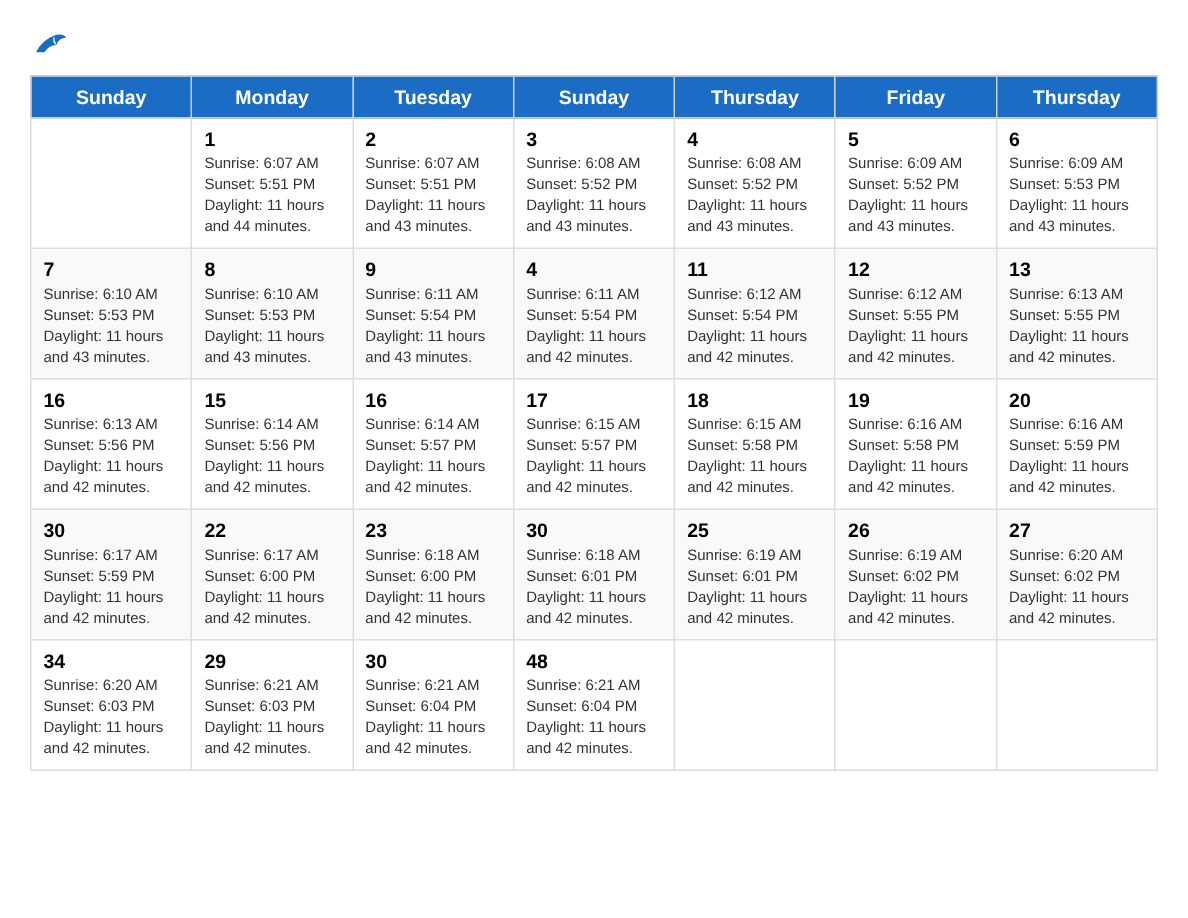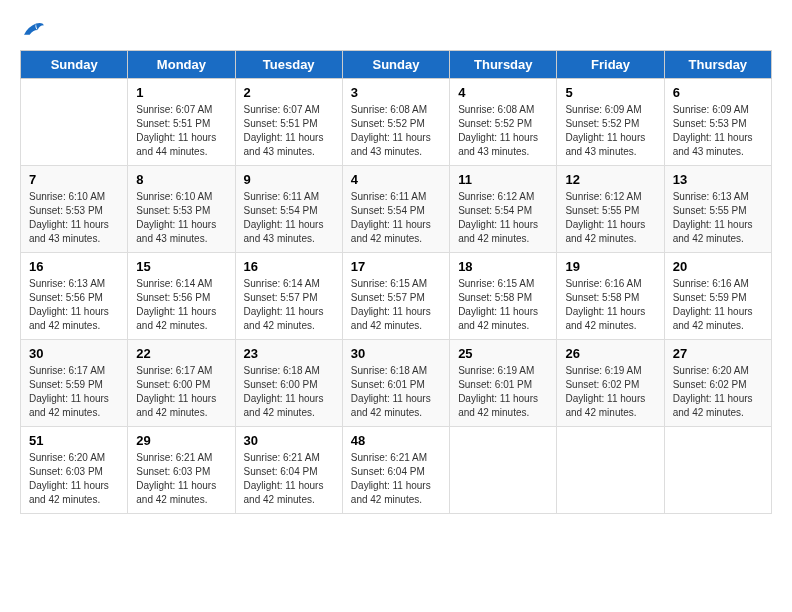--- a/index.html
+++ b/index.html
@@ -288,21 +288,21 @@
         </td>
         <td>
           <span class="day-number">27</span>
           <div class="day-info" style="white-space: pre-line;">Sunrise: 6:20 AM
 Sunset: 6:02 PM
 Daylight: 11 hours and 42 minutes.</div>
         </td>
       </tr>
       <tr>
         <td>
-          <span class="day-number">51</span>
+          <span class="day-number">34</span>
           <div class="day-info" style="white-space: pre-line;">Sunrise: 6:20 AM
 Sunset: 6:03 PM
 Daylight: 11 hours and 42 minutes.</div>
         </td>
         <td>
           <span class="day-number">29</span>
           <div class="day-info" style="white-space: pre-line;">Sunrise: 6:21 AM
 Sunset: 6:03 PM
 Daylight: 11 hours and 42 minutes.</div>
         </td>

